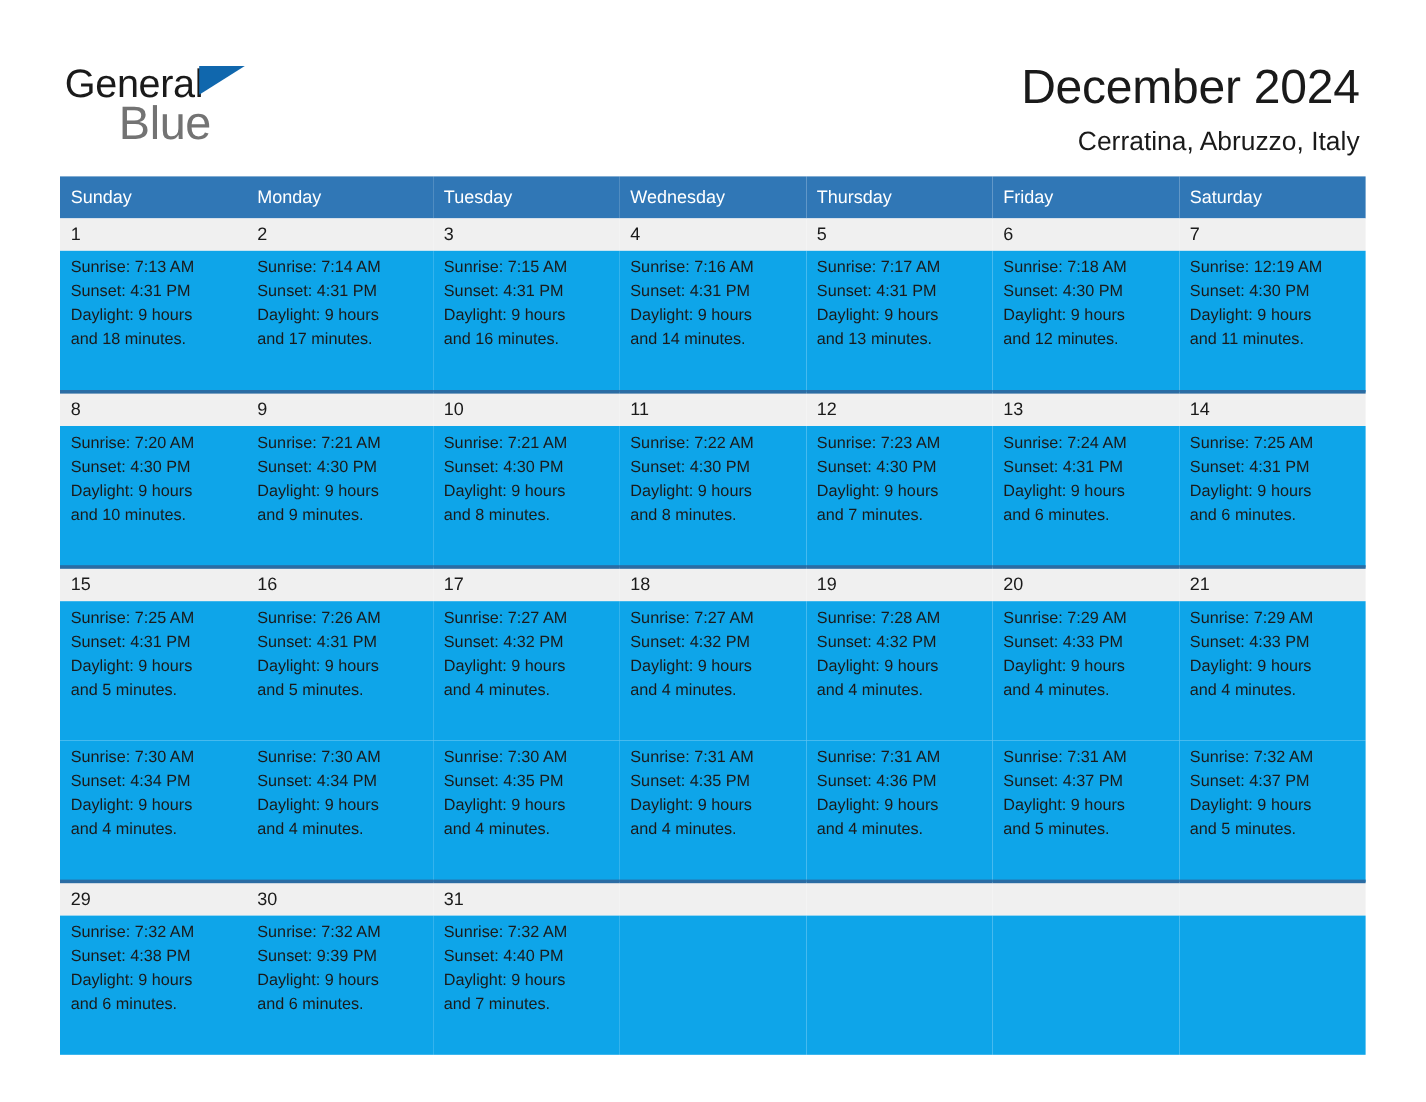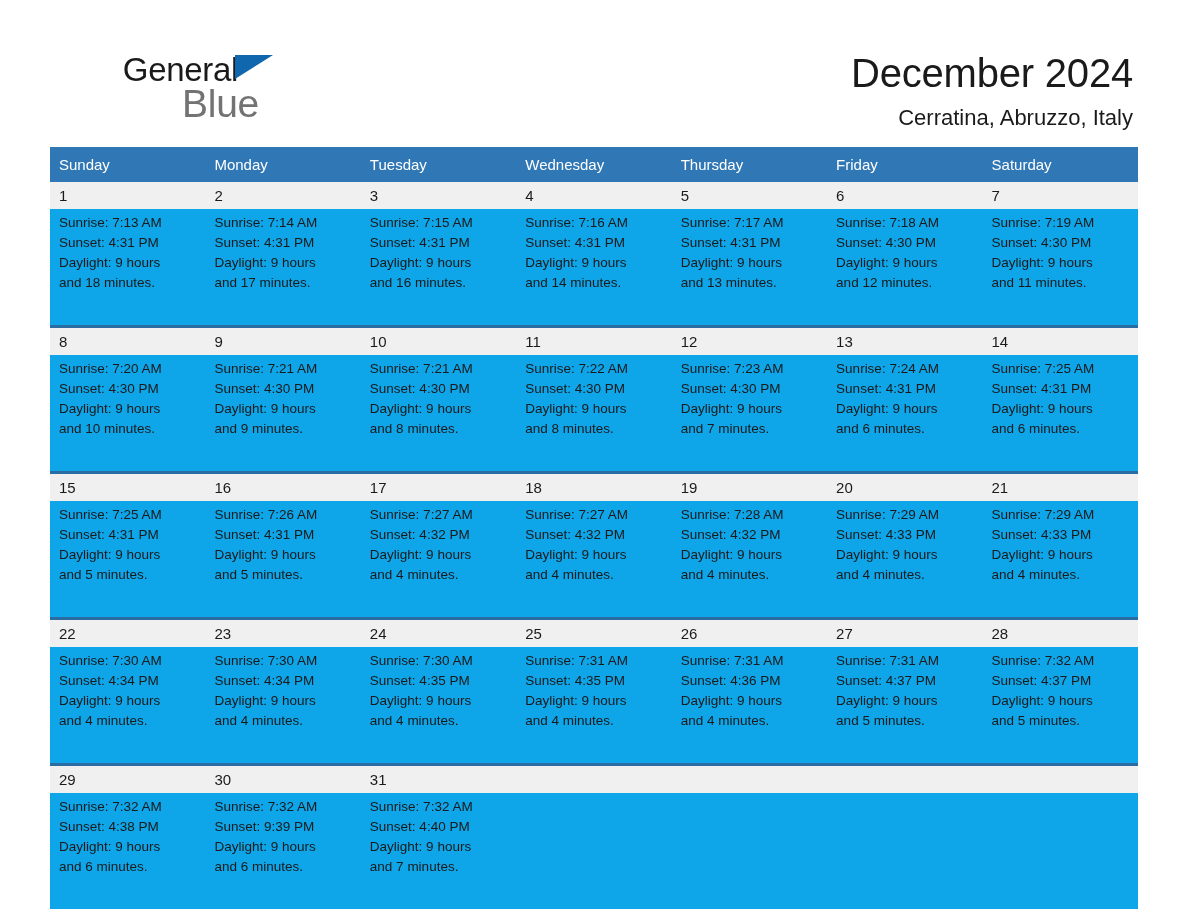--- a/index.html
+++ b/index.html
@@ -22,25 +22,24 @@
   }
 
   
   .header {
     position: relative;
     height: 118px;
     padding: 0 50px;
   }
   .logo {
     position: absolute;
-    left: 68px;
+    left: 54px;
     top: 52px;
     width: 260px;
     height: 70px;
-    text-align: center;
   }
   .logo-line1 {
     position: relative;
     height: 36px;
     line-height: 36px;
     white-space: nowrap;
   }
   .logo-general {
     font-size: 33px;
     letter-spacing: -0.3px;
@@ -217,21 +216,21 @@
           <span class="line">Daylight: 9 hours</span>
           <span class="line">and 13 minutes.</span>
         </td>
         <td>
           <span class="line">Sunrise: 7:18 AM</span>
           <span class="line">Sunset: 4:30 PM</span>
           <span class="line">Daylight: 9 hours</span>
           <span class="line">and 12 minutes.</span>
         </td>
         <td>
-          <span class="line">Sunrise: 7:19 AM</span>
+          <span class="line">Sunrise: 12:19 AM</span>
           <span class="line">Sunset: 4:30 PM</span>
           <span class="line">Daylight: 9 hours</span>
           <span class="line">and 11 minutes.</span>
         </td>
       </tr>
     </tbody>
 
     <tbody class="weekrow">
       <tr class="day-number-row">
         <td>8</td>
@@ -338,29 +337,20 @@
         <td>
           <span class="line">Sunrise: 7:29 AM</span>
           <span class="line">Sunset: 4:33 PM</span>
           <span class="line">Daylight: 9 hours</span>
           <span class="line">and 4 minutes.</span>
         </td>
       </tr>
     </tbody>
 
     <tbody class="weekrow">
-      <tr class="day-number-row">
-        <td>22</td>
-        <td>23</td>
-        <td>24</td>
-        <td>25</td>
-        <td>26</td>
-        <td>27</td>
-        <td>28</td>
-      </tr>
       <tr class="day-info-row">
         <td>
           <span class="line">Sunrise: 7:30 AM</span>
           <span class="line">Sunset: 4:34 PM</span>
           <span class="line">Daylight: 9 hours</span>
           <span class="line">and 4 minutes.</span>
         </td>
         <td>
           <span class="line">Sunrise: 7:30 AM</span>
           <span class="line">Sunset: 4:34 PM</span>

